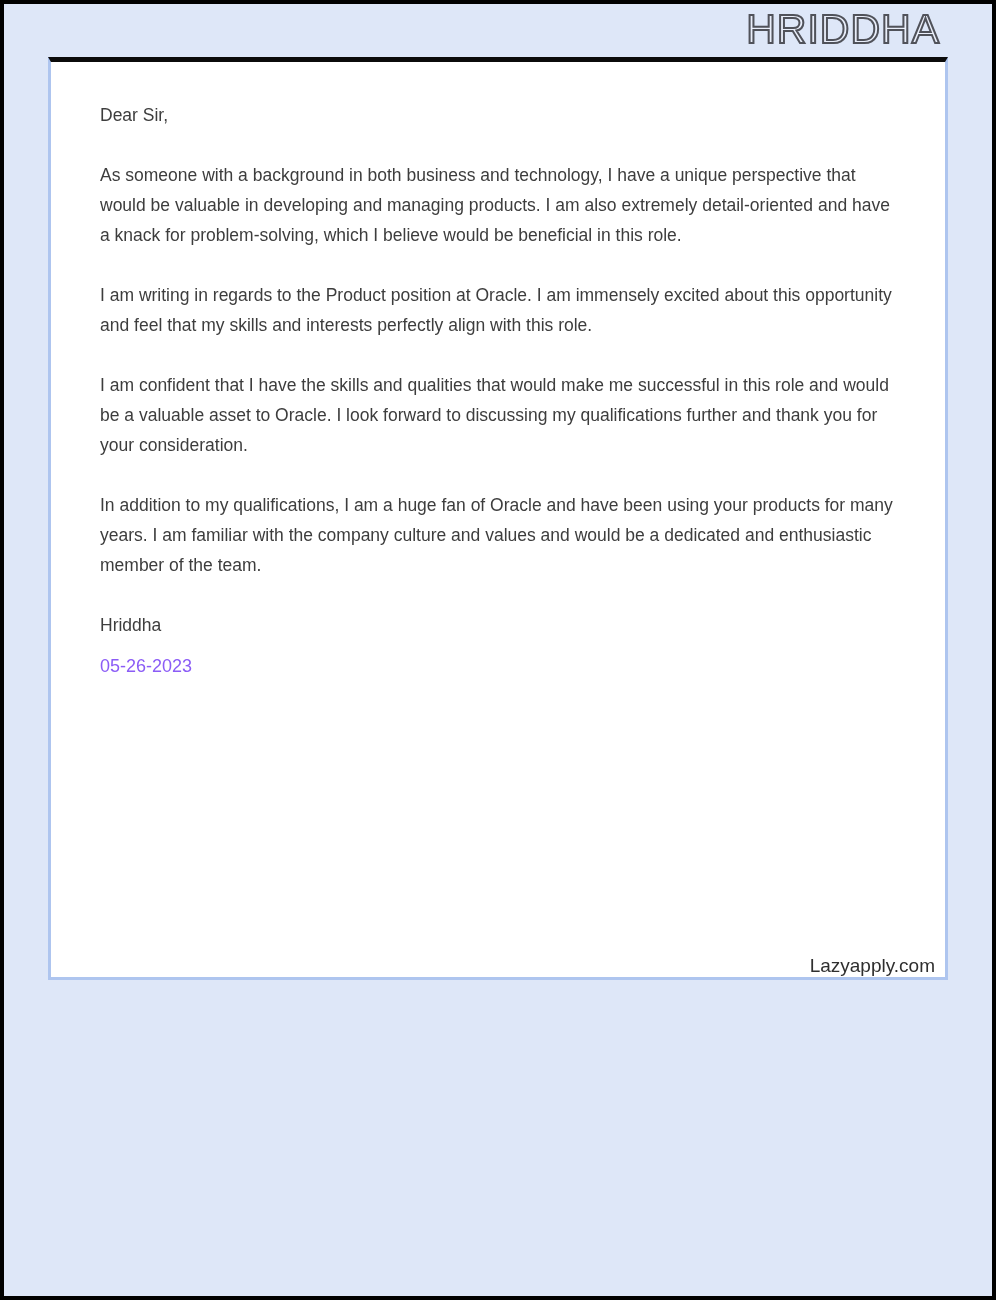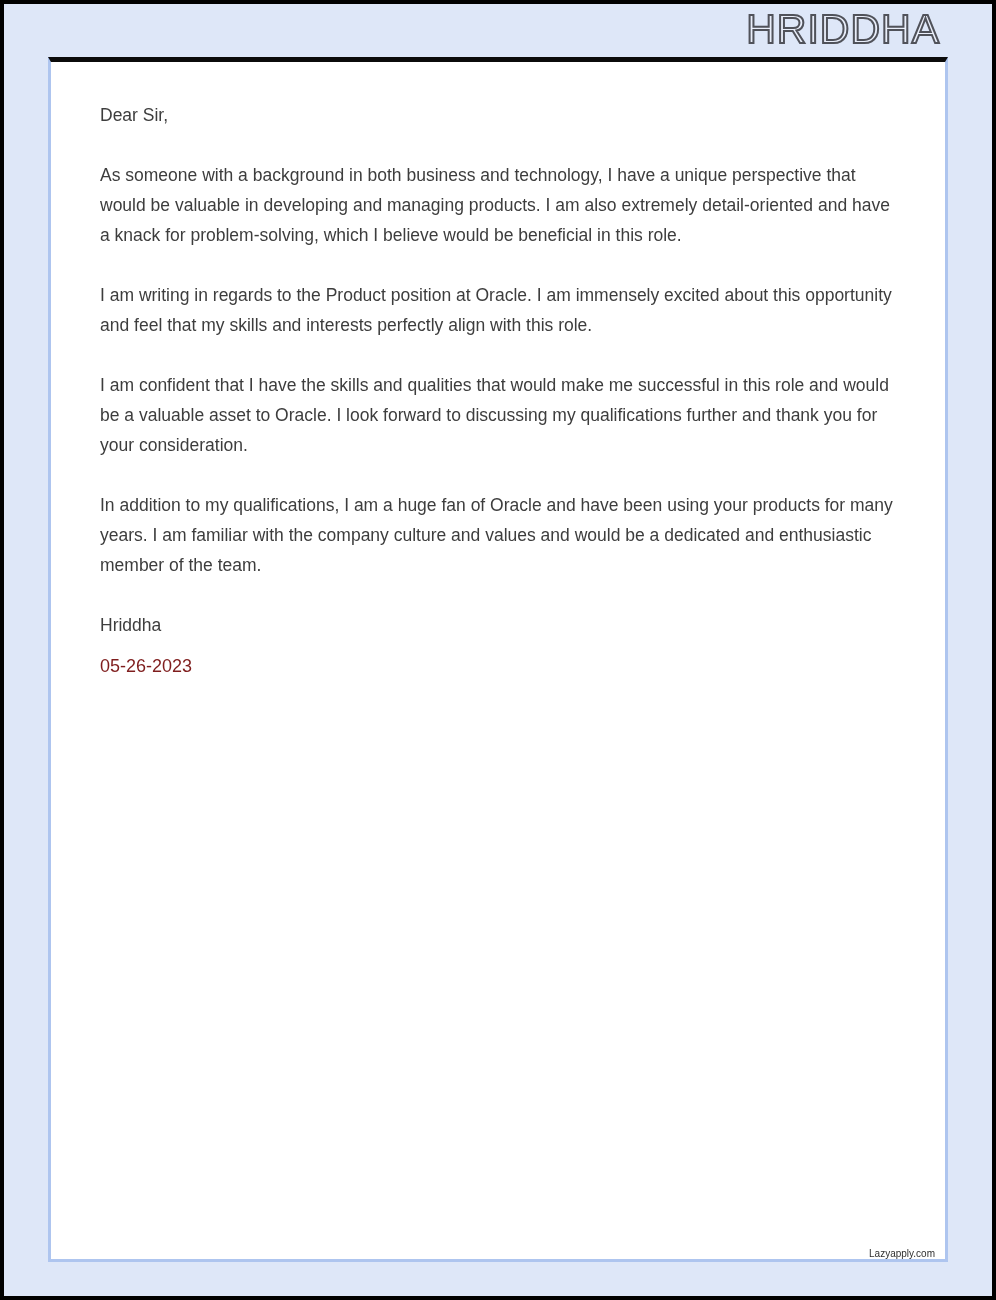--- a/index.html
+++ b/index.html
@@ -25,50 +25,50 @@
     text-stroke: 2px #50525a;
     text-shadow: 0 0 1px #50525a;
     font-family: "Liberation Sans", sans-serif;
     user-select: none;
   }
   .document {
     position: absolute;
     left: 44px;
     top: 53px;
     width: 900px;
-    height: 1205px;
+    height: 923px;
     box-sizing: border-box;
     background: #ffffff;
     border-top: 5px solid #0b0b0b;
     border-left: 3px solid #aec5ef;
     border-right: 3px solid #aec5ef;
     border-bottom: 3px solid #aec5ef;
   }
   .letter-body {
     padding: 38px 50px 0 49px;
     color: #3d3d3d;
     font-size: 17.5px;
     line-height: 30px;
   }
   .letter-body p {
     margin: 0 0 30px 0;
   }
   .closing-block p {
     margin: 0;
   }
   .letter-date {
-    color: #7f1d1d;
+    color: #8b5cf6;
     margin-top: 11px;
     font-size: 18px;
   }
   .watermark {
     position: absolute;
     right: 10px;
     bottom: 0px;
-    font-size: 10px;
+    font-size: 19px;
     color: #2f2f2f;
   }
 </style>
 </head>
 <body>
 
 <div class="logo">HRIDDHA</div>
 
 <div class="document">
   <div class="letter-body">

